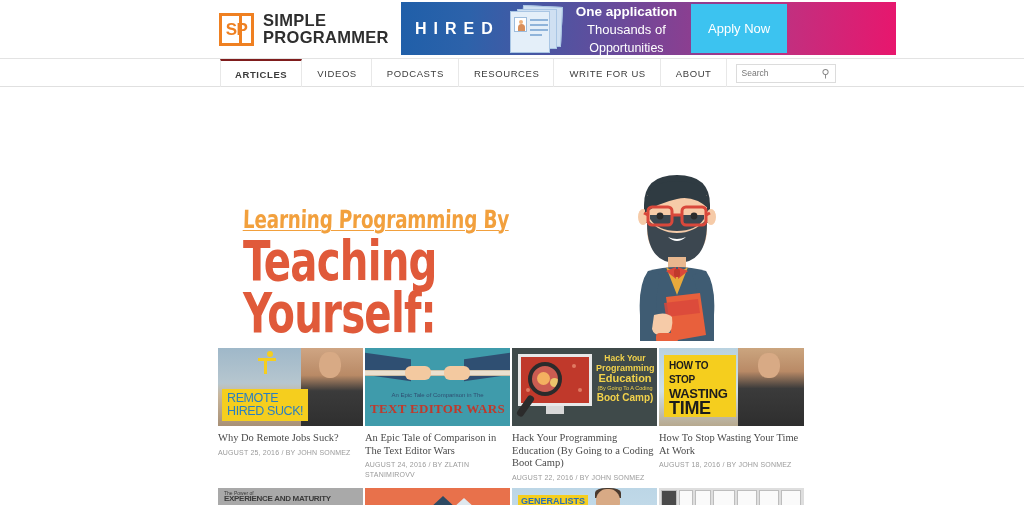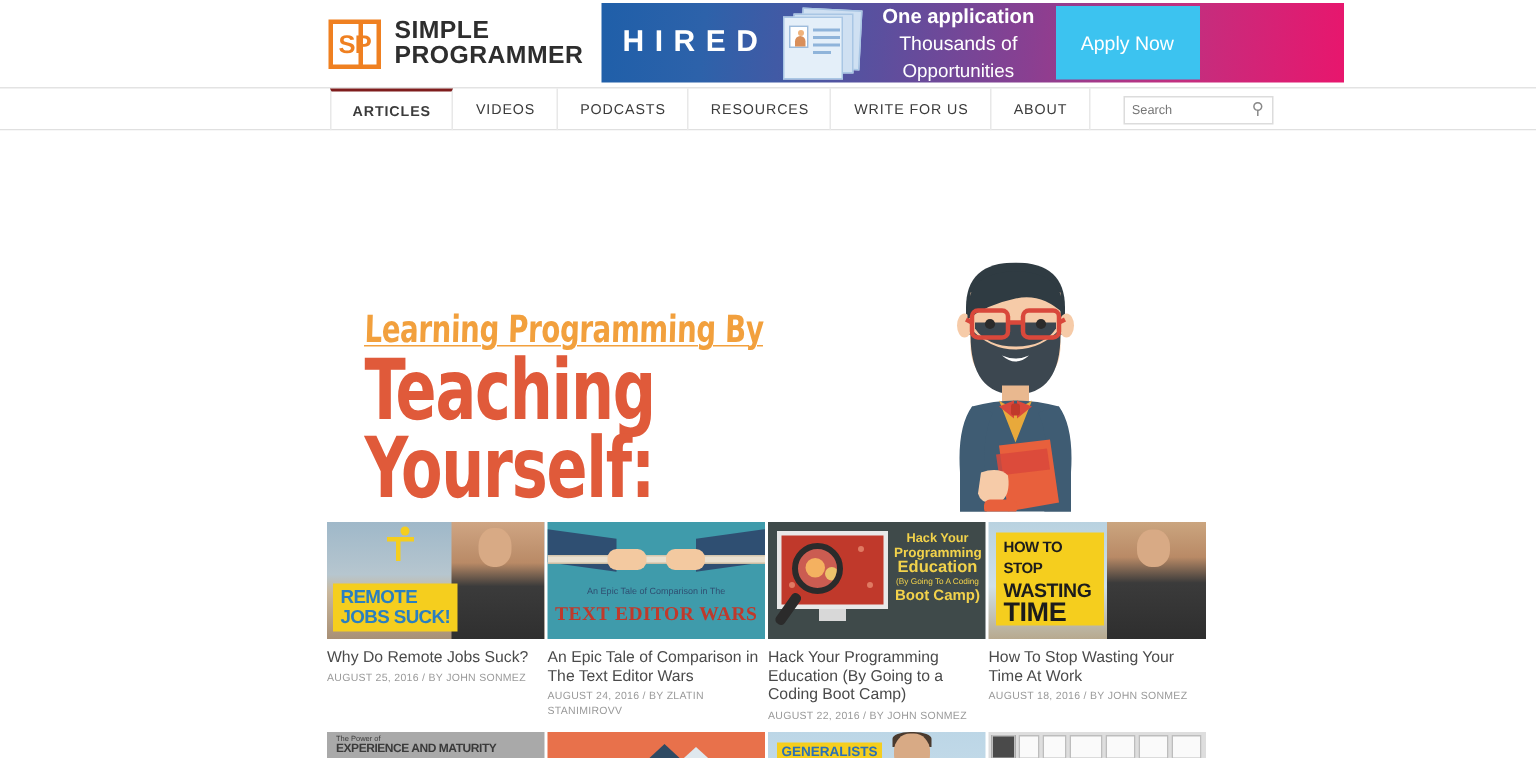--- a/index.html
+++ b/index.html
@@ -42,21 +42,21 @@
   }
 
   .ad {
     position: absolute; left: 401px; top: 2px;
     width: 495px; height: 53px;
     background: linear-gradient(95deg, #1f5fa9 0%, #2d62aa 14%, #5c4f9e 38%, #8a3f91 58%, #c22f7f 78%, #e8166d 100%);
     display: flex; align-items: center;
     overflow: hidden;
   }
   .ad-hired {
-    color: #ffffff; font-size: 20px; font-weight: bold;
+    color: #ffffff; font-size: 16px; font-weight: bold;
     letter-spacing: 7px; margin-left: 14px;
   }
   .ad-docs { position: relative; width: 62px; height: 48px; margin-left: 4px; }
   .ad-docs .sheet {
     position: absolute; background: #cfe0f2; border: 1px solid #a9c6e4;
   }
   .ad-docs .s1 { width: 40px; height: 40px; left: 18px; top: 1px; transform: rotate(3deg); }
   .ad-docs .s2 { width: 40px; height: 40px; left: 13px; top: 4px; }
   .ad-docs .s3 { width: 40px; height: 42px; left: 6px; top: 6px; background:#e4eff9; }
   .ad-docs .photo {
@@ -109,21 +109,21 @@
   .nav-item.active {
     border-top: 2px solid #7f1d1d;
     font-weight: bold;
   }
   .nav-item .caret {
     display:inline-block; margin-left:6px; width:0;height:0;
     border-left:3px solid transparent;border-right:3px solid transparent;
     border-top:3px solid #b9b9b9;
   }
   .search-box {
-    margin-left: 22px; align-self: center;
+    margin-left: 9px; align-self: center;
     width: 100px; height: 19px; border: 1px solid #dcdcdc;
     display: flex; align-items: center; justify-content: space-between;
     padding: 0 5px; background:#fff;
   }
   .search-box input {
     border: none; outline: none; font-size: 8.5px; color: #9a9a9a;
     width: 76px; font-family: "Liberation Sans", sans-serif;
   }
   .search-icon { color:#888; font-size:11px; line-height:11px; }
 
@@ -157,21 +157,21 @@
     display: grid; grid-template-columns: repeat(4, 145px);
     gap: 2px 2px;
   }
   .card { width: 145px; }
   .card-thumb {
     width: 145px; height: 78px; position: relative; overflow: hidden;
     background: #cfcfcf;
   }
   .card-title {
     font-size: 10.5px; line-height: 12.5px; color: #4a4a4a;
-    margin-top: 6px; font-family: Liberation Sans, sans-serif;
+    margin-top: 6px; font-family: Liberation Serif, serif;
   }
   .card-meta {
     font-size: 7px; color: #9a9a9a; letter-spacing: 0.2px;
     margin-top: 3px; line-height: 9.5px;
   }
 
   .grid2 {
     position: absolute; left: 218px; top: 488px;
     width: 596px;
     display: grid; grid-template-columns: repeat(4, 145px);
@@ -181,21 +181,21 @@
 
   
   .t1 { background: linear-gradient(180deg,#9fb8c9 0%, #b6c6cf 45%, #c9b79c 60%, #a89076 100%); }
   .t1 .man {
     position:absolute; right:0; top:0; width:62px; height:78px;
     background: linear-gradient(180deg,#cfa583 0%,#b98a66 35%,#3b3b3b 55%,#2f2f2f 100%);
   }
   .t1 .head { position:absolute; right:22px; top:4px; width:22px;height:26px;background:#d8aa85;border-radius:45%; }
   .t1 .badge {
     position:absolute; left:4px; bottom:5px; background:#F5CE1E;
-    padding:3px 5px; color:#2a7fc1; font-weight:bold; font-size:12.5px;
+    padding:3px 5px; color:#2a7fc1; font-weight:normal; font-size:12.5px;
     line-height:13px; letter-spacing:-0.4px;
   }
   .t1 .crane { position:absolute; left:38px; top:2px; width:28px;height:28px; }
 
   
   .t2 { background:#3f9bab; }
   .t2 .rope { position:absolute; left:0; top:22px; width:145px; height:6px; background:#eae0cf; border-top:1px solid #d4c6ae; border-bottom:1px solid #cbbda4;}
   .t2 .arm-l { position:absolute; left:0; top:8px; width:46px;height:22px;background:#2f4f72; transform:skewY(8deg); }
   .t2 .arm-r { position:absolute; right:0; top:8px; width:46px;height:22px;background:#2f4f72; transform:skewY(-8deg); }
   .t2 .hand-l { position:absolute; left:40px; top:18px; width:26px;height:14px;background:#f3c9a0;border-radius:6px; }
@@ -385,21 +385,21 @@
     <div class="card-thumb t1">
       <div class="man"></div>
         <div class="head"></div>
       <svg class="crane" viewBox="0 0 28 28">
         <rect x="2" y="8" width="18" height="3" fill="#F5CE1E"></rect>
         <rect x="8" y="10" width="3" height="14" fill="#F5CE1E"></rect>
         <circle cx="14" cy="4" r="3" fill="#F5CE1E"></circle>
       </svg>
       <div class="badge">
         <div>REMOTE</div>
-        <div>JOBS SUCK!</div>
+        <div>HIRED SUCK!</div>
       </div>
     </div>
     <div class="card-title">Why Do Remote Jobs Suck?</div>
     <div class="card-meta">AUGUST 25, 2016 / BY JOHN SONMEZ</div>
   </div>
 
   <div class="card">
     <div class="card-thumb t2">
       <div class="arm-l"></div>
         <div class="arm-r"></div>

